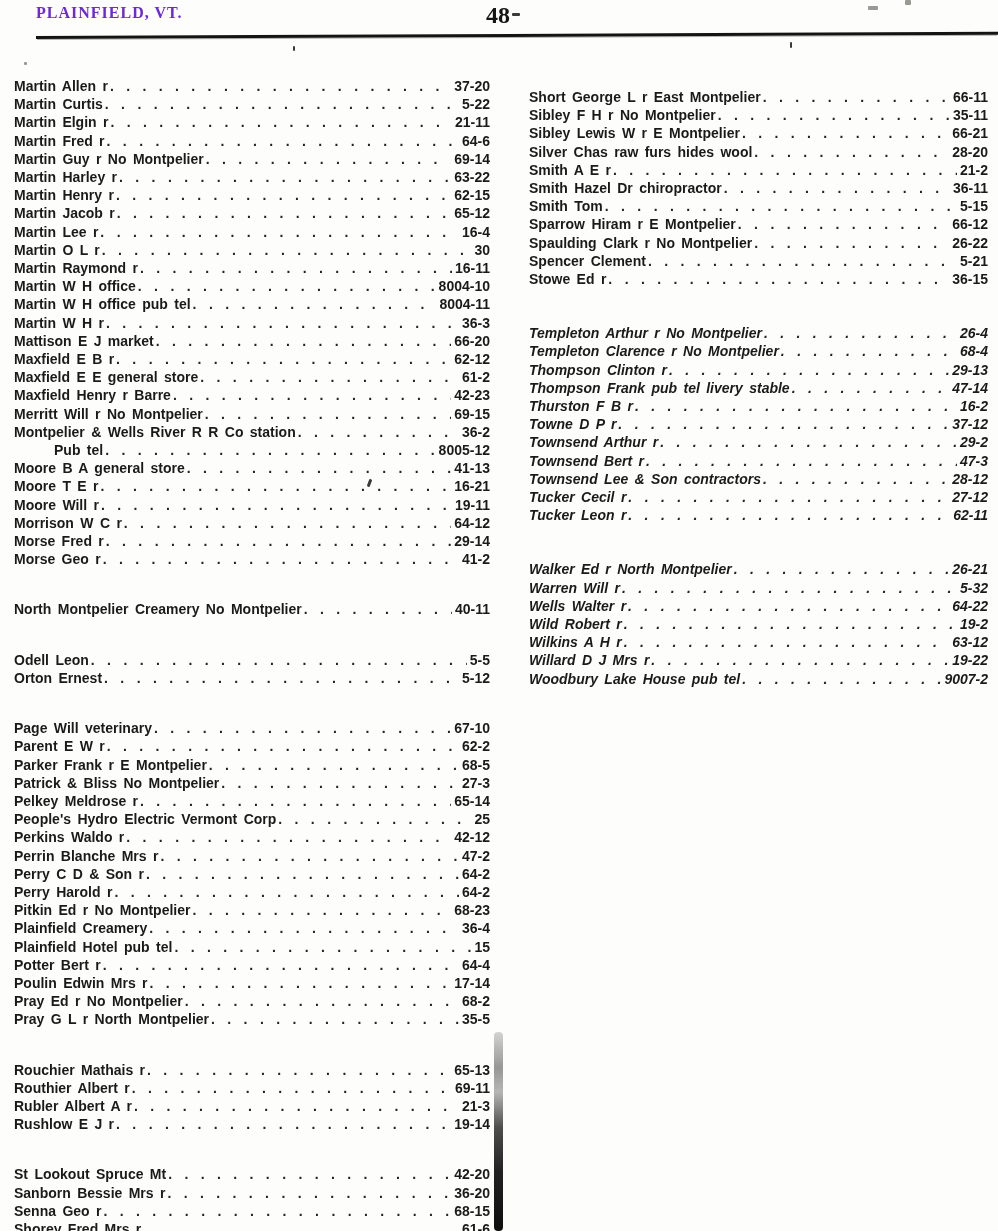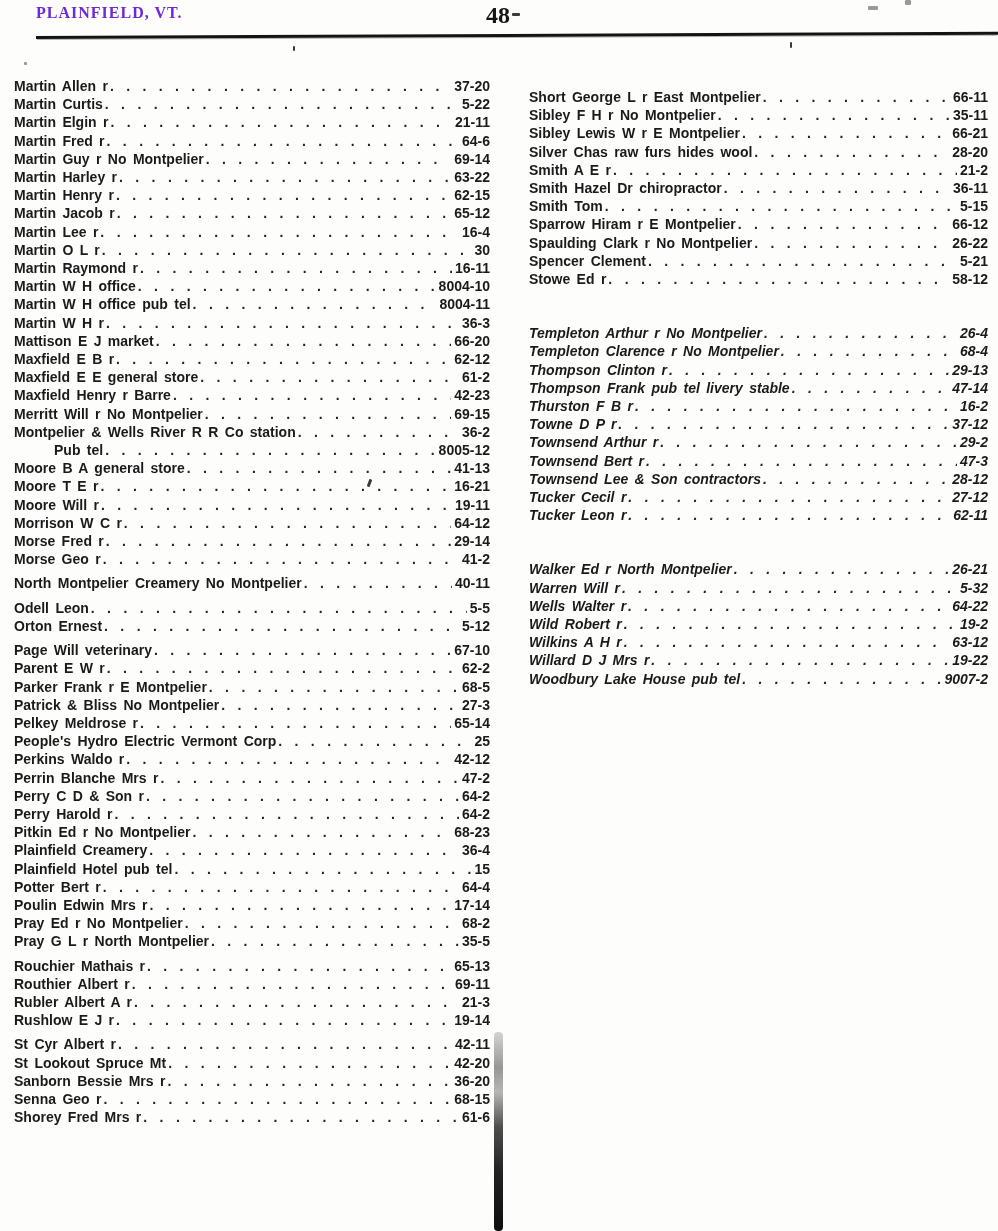--- a/index.html
+++ b/index.html
@@ -48,21 +48,21 @@
   }
   .column {
     position: absolute;
     font-size: 14px;
     font-weight: 700;
     line-height: 18.2px;
     word-spacing: 2.5px;
   }
   .col-left  { left: 14px;  top: 77px; width: 476px; }
   .col-right { left: 529px; top: 88px; width: 459px; }
-  .col-left  .group + .group { margin-top: 6px; }
+  .col-left  .group + .group { margin-top: 32px; }
   .col-right .group + .group { margin-top: 36px; font-style: italic; }
   .entry {
     display: flex;
     align-items: baseline;
     white-space: nowrap;
   }
   .entry.indent { padding-left: 40px; }
   .entry .name { flex: 0 0 auto; }
   .entry .dots {
     flex: 1 1 auto;
@@ -368,25 +368,20 @@
         <span class="num">21-3</span>
       </div>
       <div class="entry">
         <span class="name">Rushlow E J r</span>
         <span class="dots"></span>
         <span class="num">19-14</span>
       </div>
     </div>
     <div class="group">
       <div class="entry">
-        <span class="name">St Cyr Albert r</span>
-        <span class="dots"></span>
-        <span class="num">42-11</span>
-      </div>
-      <div class="entry">
         <span class="name">St Lookout Spruce Mt</span>
         <span class="dots"></span>
         <span class="num">42-20</span>
       </div>
       <div class="entry">
         <span class="name">Sanborn Bessie Mrs r</span>
         <span class="dots"></span>
         <span class="num">36-20</span>
       </div>
       <div class="entry">
@@ -449,21 +444,21 @@
         <span class="num">26-22</span>
       </div>
       <div class="entry">
         <span class="name">Spencer Clement</span>
         <span class="dots"></span>
         <span class="num">5-21</span>
       </div>
       <div class="entry">
         <span class="name">Stowe Ed r</span>
         <span class="dots"></span>
-        <span class="num">58-12</span>
+        <span class="num">36-15</span>
       </div>
     </div>
     <div class="group">
       <div class="entry">
         <span class="name">Templeton Arthur r No Montpelier</span>
         <span class="dots"></span>
         <span class="num">26-4</span>
       </div>
       <div class="entry">
         <span class="name">Templeton Clarence r No Montpelier</span>

